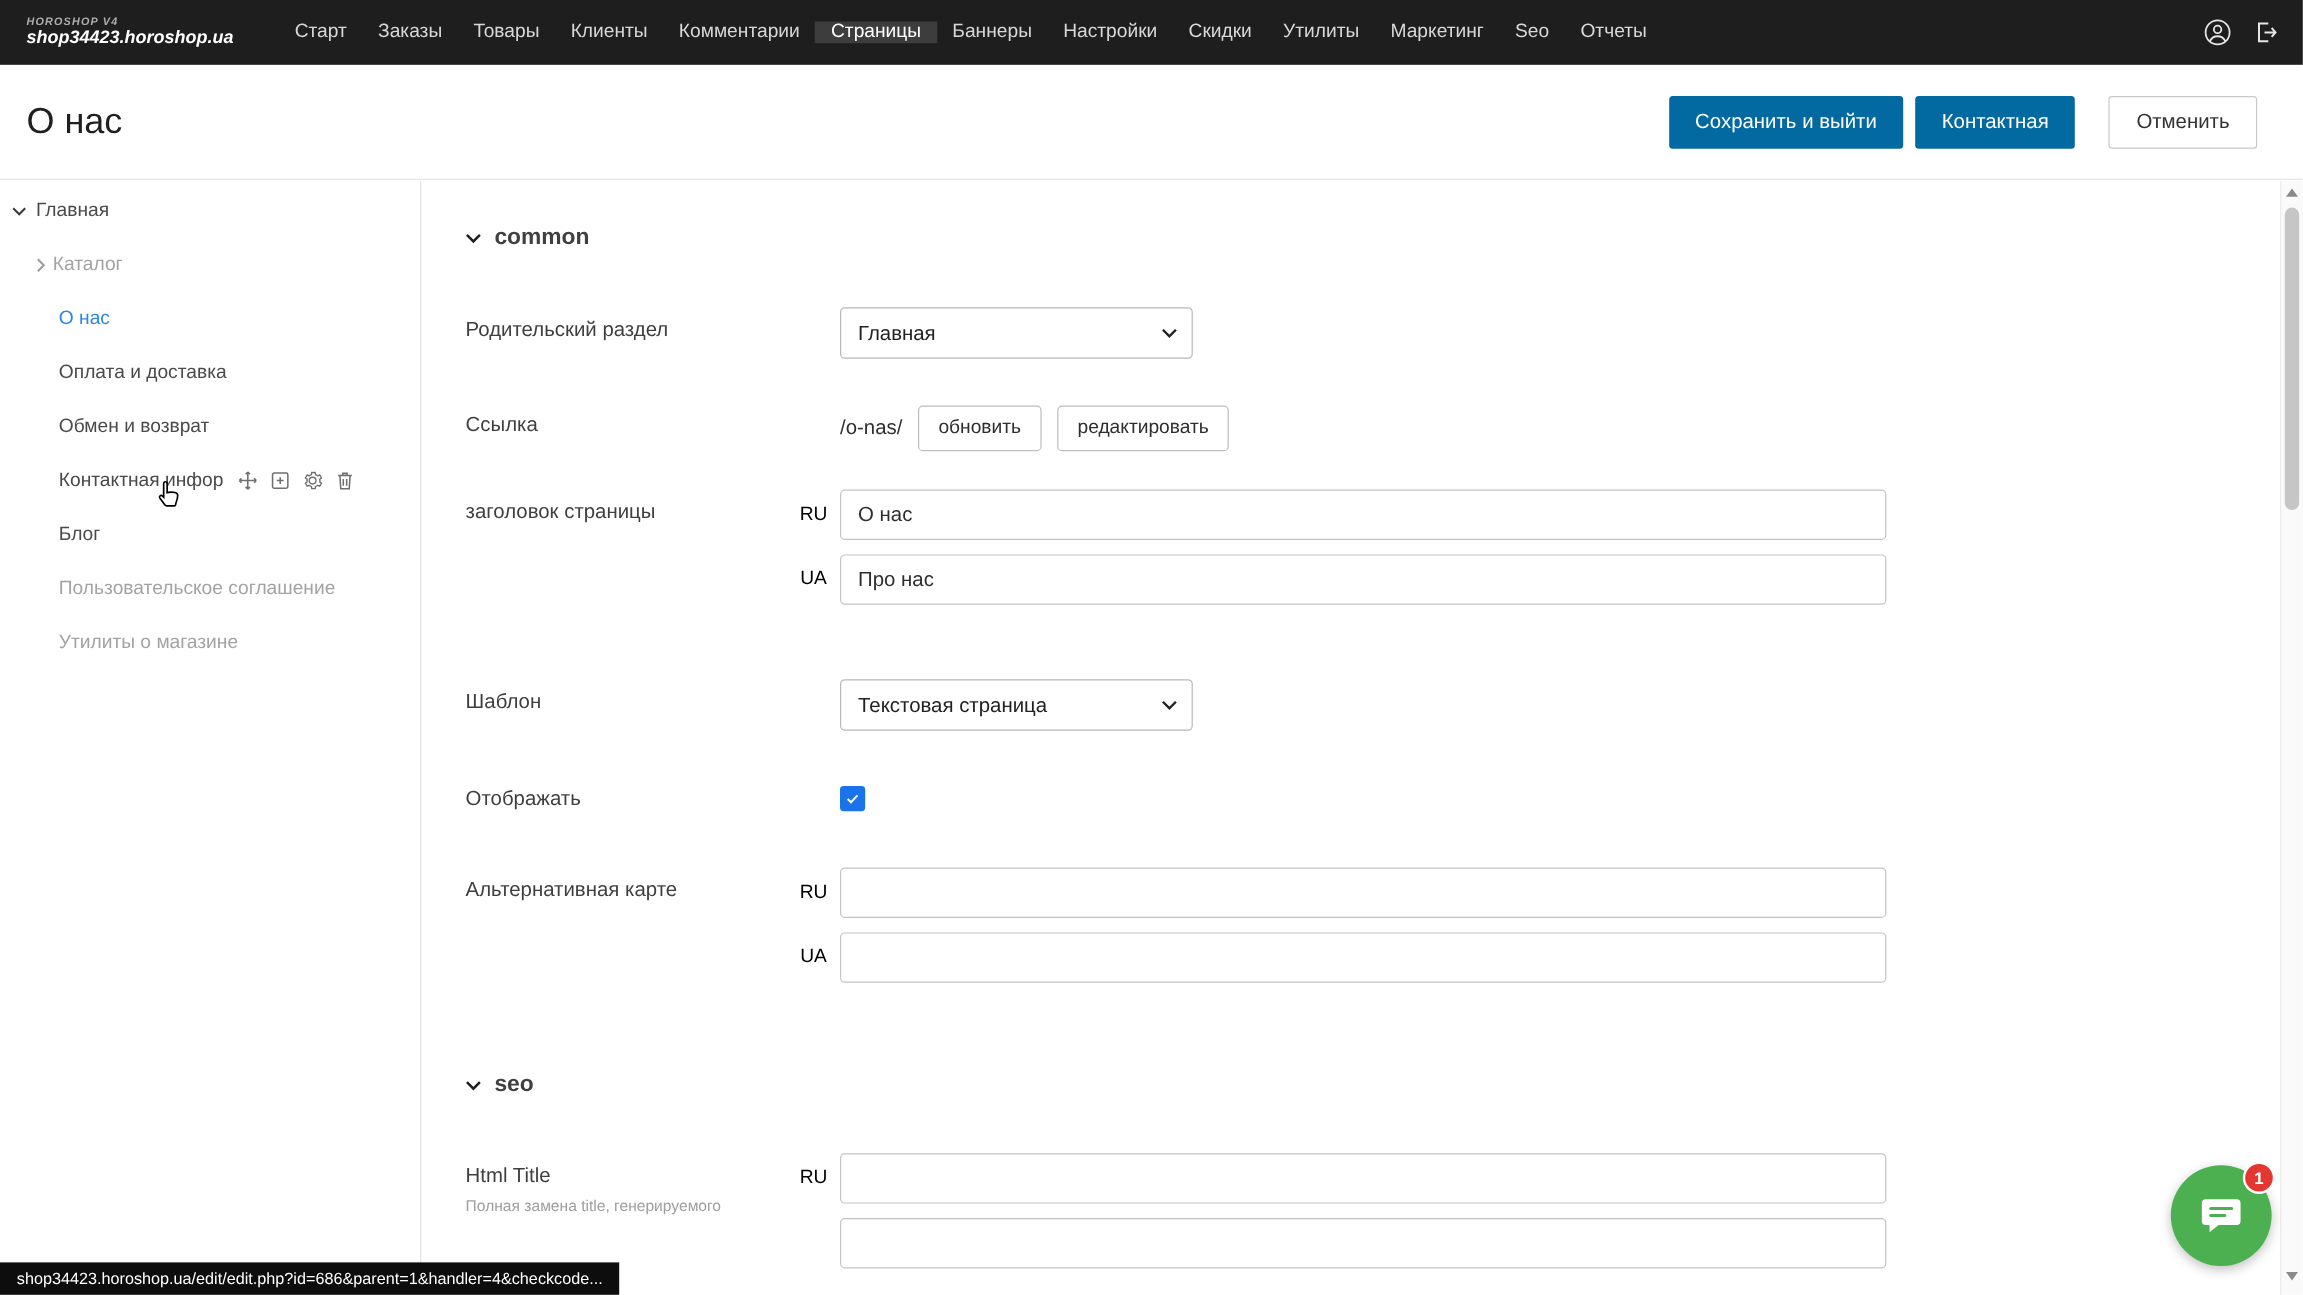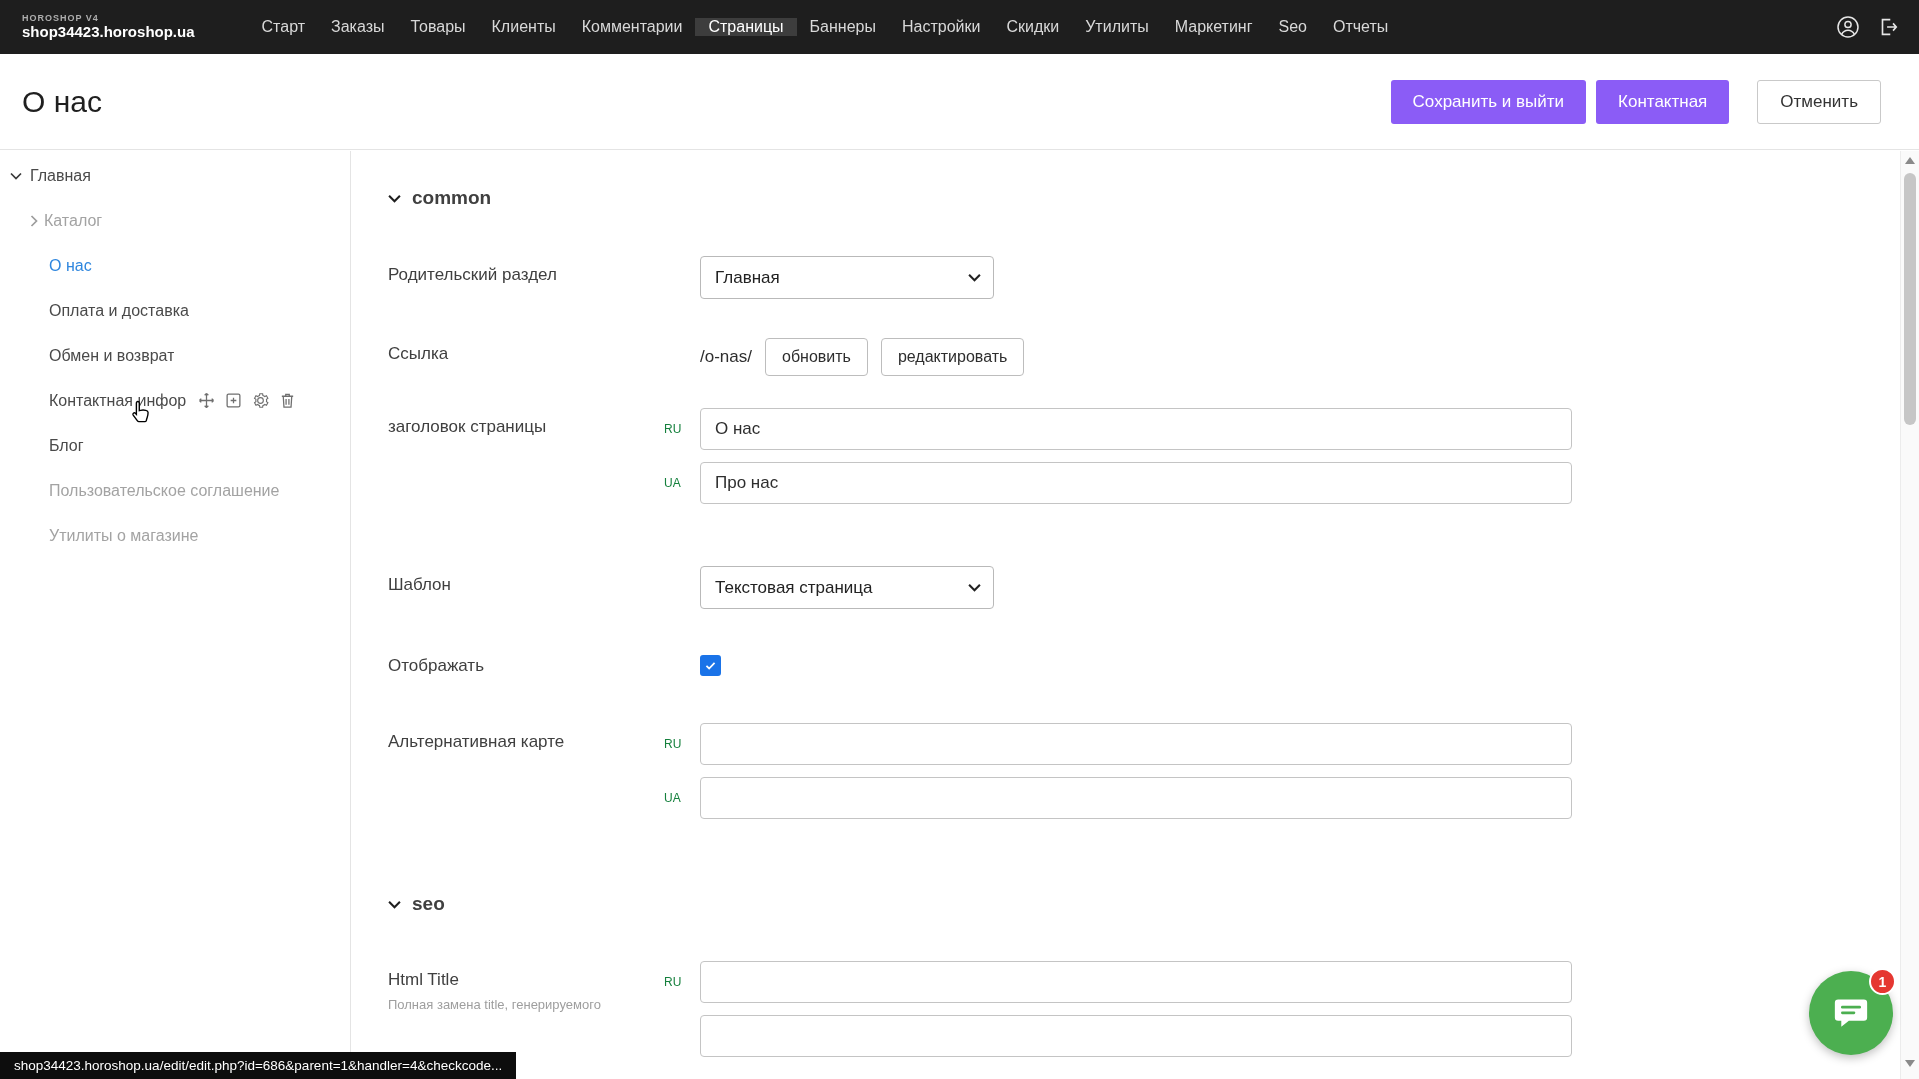--- a/index.html
+++ b/index.html
@@ -2,39 +2,39 @@
 <html><head>
 <meta charset="utf-8">
 <style>
   * { margin:0; padding:0; box-sizing:border-box; }
   html,body { width:1919px; height:1079px; overflow:hidden; background:#fff;
               font-family:"Liberation Sans","DejaVu Sans",sans-serif; }
 
   
   .topbar { position:absolute; top:0; left:0; width:1919px; height:54px;
             background:#1e1e1e; display:flex; align-items:center; z-index:30; }
-  .brand { margin-left:22px; margin-right:54px; line-height:1.1; }
+  .brand { margin-left:22px; margin-right:38px; line-height:1.1;font-style:italic; }
   .brand-small { font-size:9px; letter-spacing:1px; color:#aeaeae; font-weight:700; }
   .brand-main  { font-size:15px; color:#fff; font-weight:700; }
   .menu { display:flex; height:54px; align-items:center; }
   .mitem { display:flex; align-items:center; padding:0 13px; font-size:16px;
            color:#d8d8d8; cursor:pointer; white-space:nowrap; }
   .mitem.active { background:#3d3d3d; color:#fff; }
   .topbar-right { margin-left:auto; margin-right:18px; display:flex; align-items:center; gap:14px; }
   .tb-icon { width:26px; height:26px; display:flex; align-items:center; justify-content:center; cursor:pointer; }
 
   
   .pagehead { position:absolute; top:54px; left:0; width:1919px; height:96px;
               background:#fff; border-bottom:1px solid #e4e4e4;
               display:flex; align-items:center; padding:0 38px 0 22px; z-index:20; }
   .page-title { font-size:30px; font-weight:400; color:#1f1f1f; }
   .head-actions { margin-left:auto; display:flex; align-items:center; }
   .btn { height:44px; border-radius:3px; font-size:17px; cursor:pointer;
          font-family:inherit; border:none; padding:0 22px; }
-  .btn.blue { background:#8b5cf6; color:#fff; }
+  .btn.blue { background:#0369a1; color:#fff; }
   .btn + .btn { margin-left:10px; }
   .btn.white { background:#fff; color:#333; border:1px solid #c9c9c9; margin-left:28px; }
 
   
   .sidebar { position:absolute; top:151px; left:0; width:351px; bottom:0;
              background:#fff; border-right:1px solid #e4e4e4; padding-top:2px; }
   .trow { height:45px; display:flex; align-items:center; font-size:16px;
           color:#4a4a4a; cursor:pointer; white-space:nowrap; }
   .trow .lbl { overflow:hidden; }
   .t-root { padding-left:10px; gap:8px; }
@@ -62,21 +62,21 @@
   .row-parent   { margin-bottom:36px; }
   .row-link     { margin-bottom:32px; }
   .row-pagetitle{ margin-bottom:50px; }
   .row-template { margin-bottom:46px; }
   .row-display  { margin-bottom:47px; }
   .row-sitemap  { margin-bottom:35px; }
   .row-altlink  { margin-bottom:62px; }
 
   .fline { position:relative; margin-bottom:12px; }
   .lang { position:absolute; left:-36px; top:50%; transform:translateY(-50%);
-          width:28px; text-align:left; font-size:12px; color:#15803d; }
+          width:28px; text-align:center; font-size:16px; color:#000000; }
   input.txt { width:872px; height:42px; border:1px solid #c4c4c4; border-radius:4px;
               font-size:17px; color:#2e2e2e; padding:0 14px; font-family:inherit;
               background:#fff; outline:none; }
   .selectbox { width:294px; height:43px; border:1px solid #b9b9b9; border-radius:4px;
                background:#fff; display:flex; align-items:center; justify-content:space-between;
                padding:0 12px 0 14px; font-size:17px; color:#222; cursor:pointer; }
   .linkline { display:flex; align-items:center; gap:13px; padding-top:3px; }
   .linkpath { font-size:17px; color:#2e2e2e; }
   .btn-small { height:38px; padding:4px 16px; background:#fff; border:1px solid #bdbdbd;
                border-radius:4px; font-size:16px; color:#2e2e2e; cursor:pointer; font-family:inherit; }

